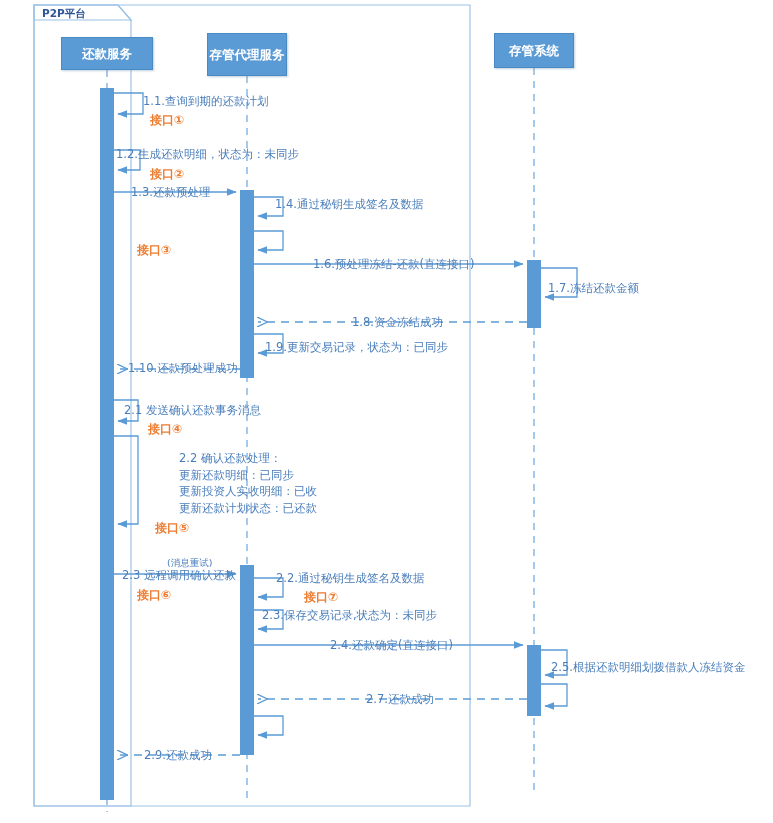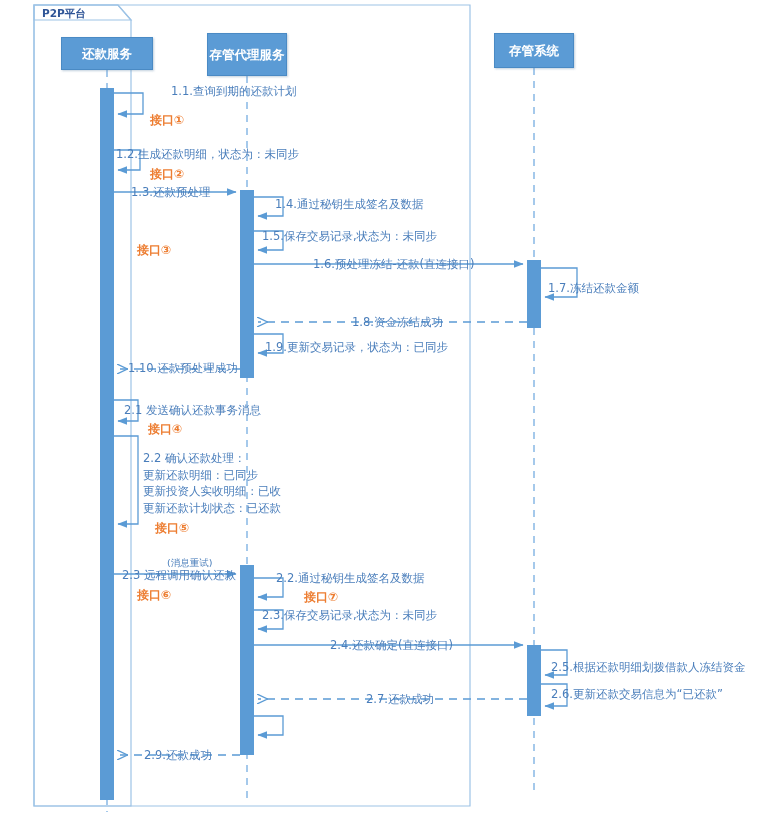--- a/index.html
+++ b/index.html
@@ -22,21 +22,21 @@
   }
   .lbl.small{font-size:9.5px;}
   .iface{
     position:absolute;
     color:#ED7D31;
     font-size:12px;
     font-weight:bold;
     white-space:nowrap;
     font-family:"DejaVu Sans","Liberation Sans",sans-serif;
   }
-  .multiline{white-space:pre;line-height:16.5px;}
+  .multiline{white-space:pre;line-height:16.5px;margin-left:36px;}
   .hdr{
     position:absolute;
     background:#5B9BD5;
     border:1px solid #4A8AC4;
     color:#ffffff;
     font-size:12.5px;
     font-weight:bold;
     display:flex;align-items:center;justify-content:center;
     text-align:center;
     box-sizing:border-box;
@@ -134,31 +134,30 @@
       <path d="M240,755 L118,755" stroke-dasharray="8,6" marker-end="url(#ohl)"></path>
     </g>
   </svg>
 
   <div class="frame-title" style="left:42px;top:7px;">P2P平台</div>
 
   <div class="hdr" style="left:61px;top:37px;width:92px;height:33px;">还款服务</div>
   <div class="hdr" style="left:207px;top:33px;width:80px;height:43px;">存管代理服务</div>
   <div class="hdr" style="left:494px;top:33px;width:80px;height:35px;">存管系统</div>
 
-  <div class="lbl" style="left:143px;top:84px;padding-left:28px;">1.1.查询到期的还款计划</div>
+  <div class="lbl" style="left:143px;top:94px;">1.1.查询到期的还款计划</div>
   <div class="iface" style="left:150px;top:112px;">接口①</div>
 
   <div class="lbl" style="left:116px;top:147px;">1.2.生成还款明细，状态为：未同步</div>
   <div class="iface" style="left:150px;top:166px;">接口②</div>
 
   <div class="lbl" style="left:131px;top:185px;">1.3.还款预处理</div>
   <div class="iface" style="left:137px;top:204px;margin-top:38px;">接口③</div>
 
   <div class="lbl" style="left:275px;top:197px;">1.4.通过秘钥生成签名及数据</div>
-  <div class="lbl" style="left:262px;top:229px;">1.5.保存交易记录,状态为：未同步</div>
   <div class="lbl" style="left:313px;top:257px;">1.6.预处理冻结-还款(直连接口)</div>
   <div class="lbl" style="left:548px;top:281px;">1.7.冻结还款金额</div>
   <div class="lbl" style="left:352px;top:315px;">1.8.资金冻结成功</div>
   <div class="lbl" style="left:265px;top:340px;">1.9.更新交易记录，状态为：已同步</div>
   <div class="lbl" style="left:128px;top:361px;">1.10.还款预处理成功</div>
 
   <div class="lbl" style="left:124px;top:403px;">2.1 发送确认还款事务消息</div>
   <div class="iface" style="left:148px;top:421px;">接口④</div>
 
   <div class="lbl multiline" style="left:143px;top:450px;">2.2 确认还款处理：
@@ -170,17 +169,16 @@
   <div class="lbl small" style="left:167px;top:555px;">(消息重试)</div>
   <div class="lbl" style="left:122px;top:568px;">2.3 远程调用确认还款</div>
   <div class="iface" style="left:137px;top:587px;text-align:right;">接口⑥</div>
 
   <div class="lbl" style="left:276px;top:571px;">2.2.通过秘钥生成签名及数据</div>
   <div class="iface" style="left:304px;top:589px;">接口⑦</div>
 
   <div class="lbl" style="left:262px;top:608px;">2.3.保存交易记录,状态为：未同步</div>
   <div class="lbl" style="left:330px;top:638px;">2.4.还款确定(直连接口)</div>
   <div class="lbl" style="left:551px;top:660px;">2.5.根据还款明细划拨借款人冻结资金</div>
-  <div class="lbl" style="left:551px;top:687px;">2.6.更新还款交易信息为“已还款”</div>
   <div class="lbl" style="left:366px;top:692px;">2.7.还款成功</div>
   <div class="lbl" style="left:144px;top:748px;">2.9.还款成功</div>
 
 </div>
 
 </body></html>

